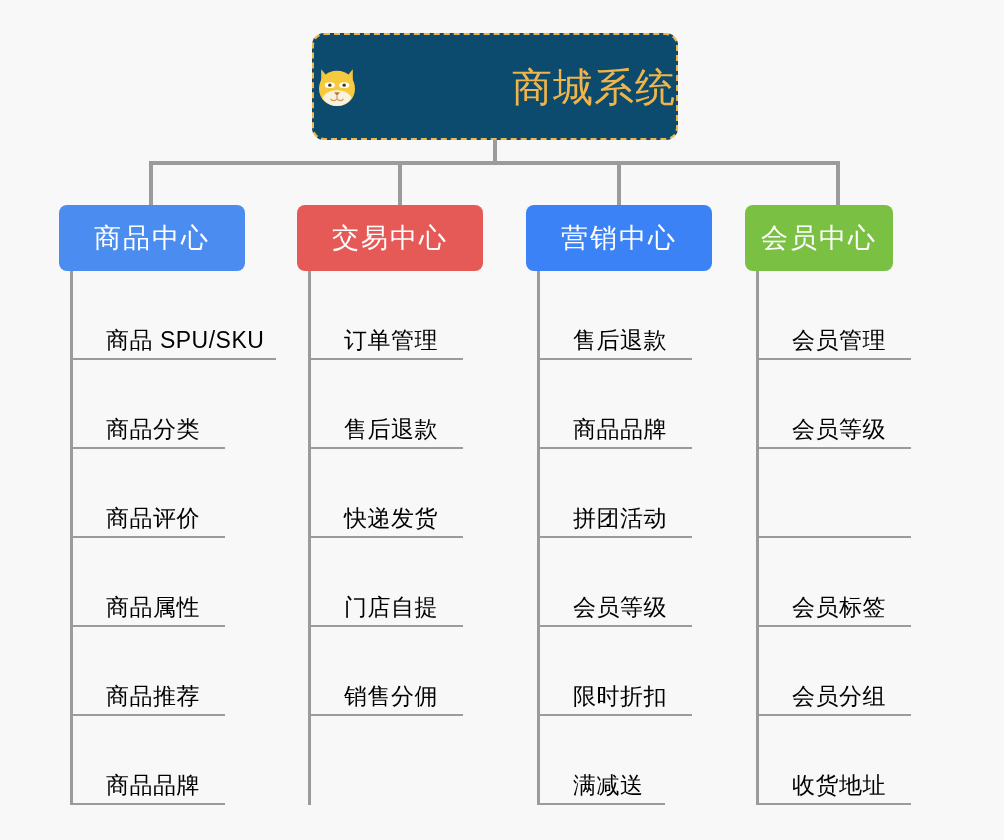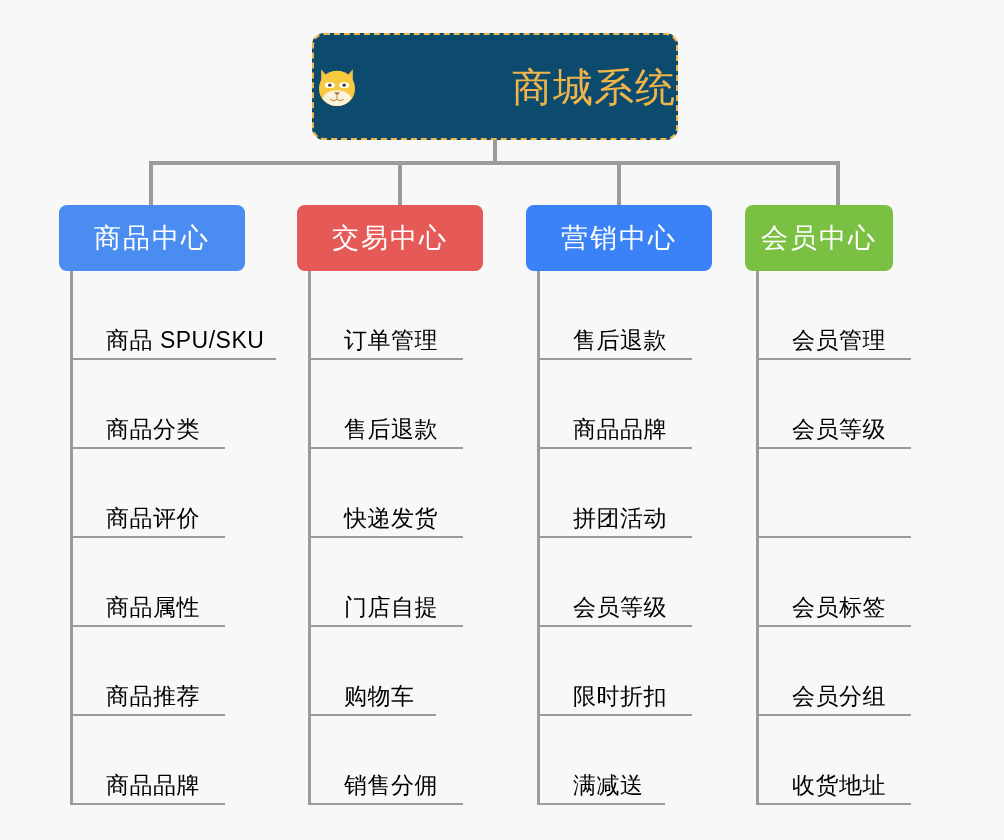--- a/index.html
+++ b/index.html
@@ -208,24 +208,20 @@
       </div>
       <div class="leaf">
         <span class="leaf-label">快递发货</span>
         <div class="leaf-underline" style="width: 155px; background: rgb(155, 155, 155);"></div>
       </div>
       <div class="leaf">
         <span class="leaf-label">门店自提</span>
         <div class="leaf-underline" style="width: 155px; background: rgb(155, 155, 155);"></div>
       </div>
       <div class="leaf">
-        <span class="leaf-label">购物车</span>
-        <div class="leaf-underline" style="width: 128px; background: rgb(155, 155, 155);"></div>
-      </div>
-      <div class="leaf">
         <span class="leaf-label">销售分佣</span>
         <div class="leaf-underline" style="width: 155px; background: rgb(155, 155, 155);"></div>
       </div>
     </div>
   </div>
 
   <div class="column" style="left:526px;">
     <div class="col-header" style="background: #3b82f6; width: 186px;">
       <span>营销中心</span>
     </div>

